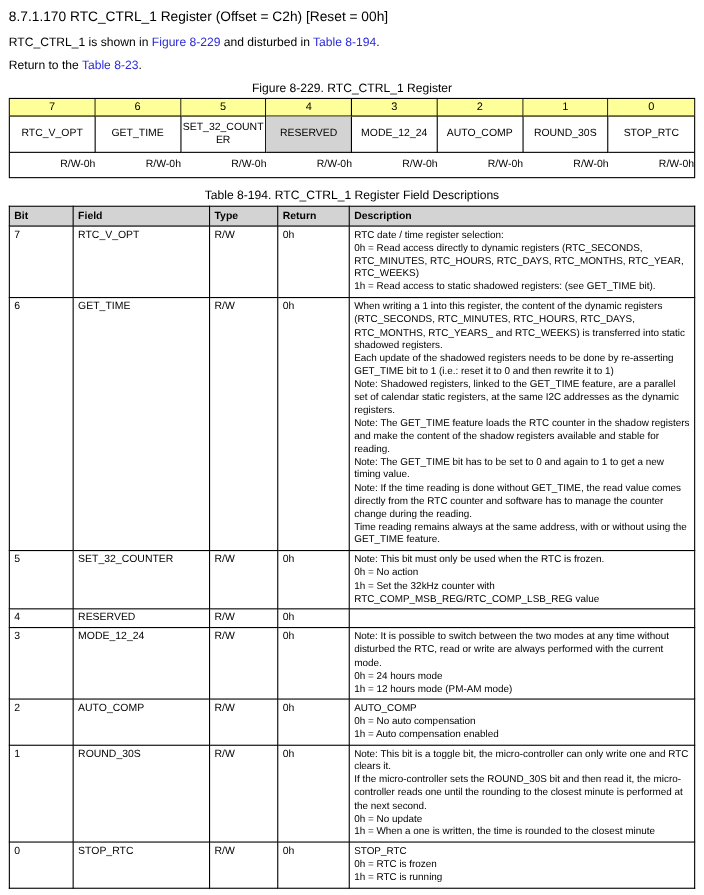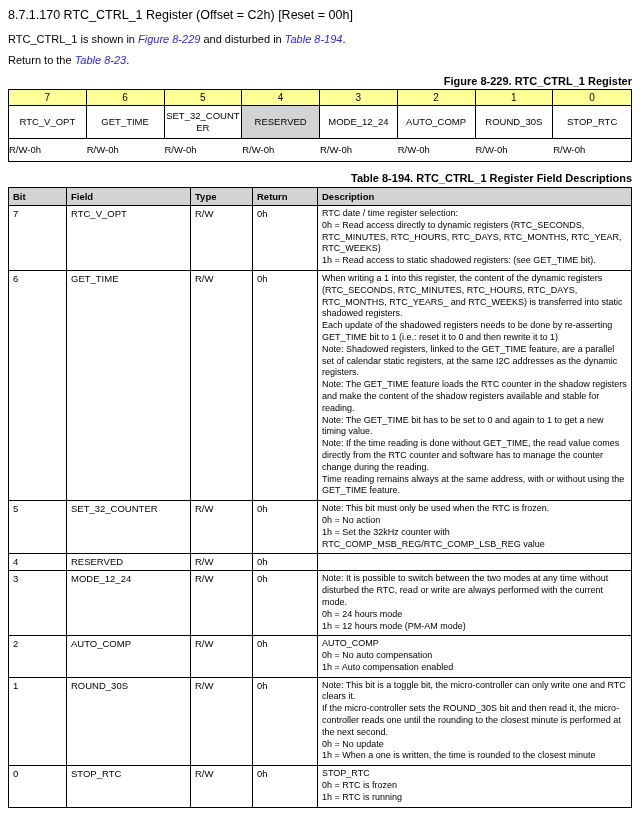--- a/index.html
+++ b/index.html
@@ -10,22 +10,22 @@
   }
   *{box-sizing:border-box;}
   html,body{margin:0;padding:0;background:#ffffff;}
   body{
     width:640px;height:814px;overflow:hidden;
     font-family:"Liberation Sans",sans-serif;color:#000;
     padding:6px 8px 4px 8px;
   }
   h1.section-title{font-size:12.5px;font-weight:normal;margin:2px 0 11px 0;}
   p.para{font-size:11px;margin:0 0 9px 0;}
-  a.doc-link{color:var(--link);text-decoration:none;cursor:pointer;font-style:italic;}
-  .caption{font-size:11px;font-weight:bold;text-align:right;margin:3px 0 2px 0;}
+  a.doc-link{color:var(--link);text-decoration:none;cursor:pointer;}
+  .caption{font-size:11px;font-weight:normal;text-align:center;margin:3px 0 2px 0;}
   .table-caption{margin:10px 0 3px 0;}
 
   
   .regfig{border:1px solid var(--border);}
   .regfig-row{display:grid;grid-template-columns:repeat(8,1fr);}
   .fig-bit{
     background:var(--bit-bg);
     border-right:1px solid var(--border);
     border-bottom:1px solid var(--border);
     text-align:center;font-size:10px;padding:2px 0 2px 0;
@@ -33,21 +33,21 @@
   .fig-bit:last-child{border-right:none;}
   .fig-name{
     border-right:1px solid var(--border);
     border-bottom:1px solid var(--border);
     min-height:33px;display:flex;align-items:center;justify-content:center;
     text-align:center;font-size:9.5px;line-height:12px;padding:2px 1px;
     word-break:break-all;
   }
   .fig-name:last-child{border-right:none;}
   .fig-name.reserved{background:var(--hdr-bg);}
-  .fig-access{text-align:left;font-size:9.5px;padding:5px 0 6px 0;}
+  .fig-access{text-align:right;font-size:9.5px;padding:5px 0 6px 0;}
 
   
   table.fieldtbl{
     width:100%;border-collapse:collapse;table-layout:fixed;
     font-size:9.5px;
   }
   table.fieldtbl th,table.fieldtbl td{
     border:1px solid var(--border);
     vertical-align:top;text-align:left;
     padding:2px 4px 3px 4px;

